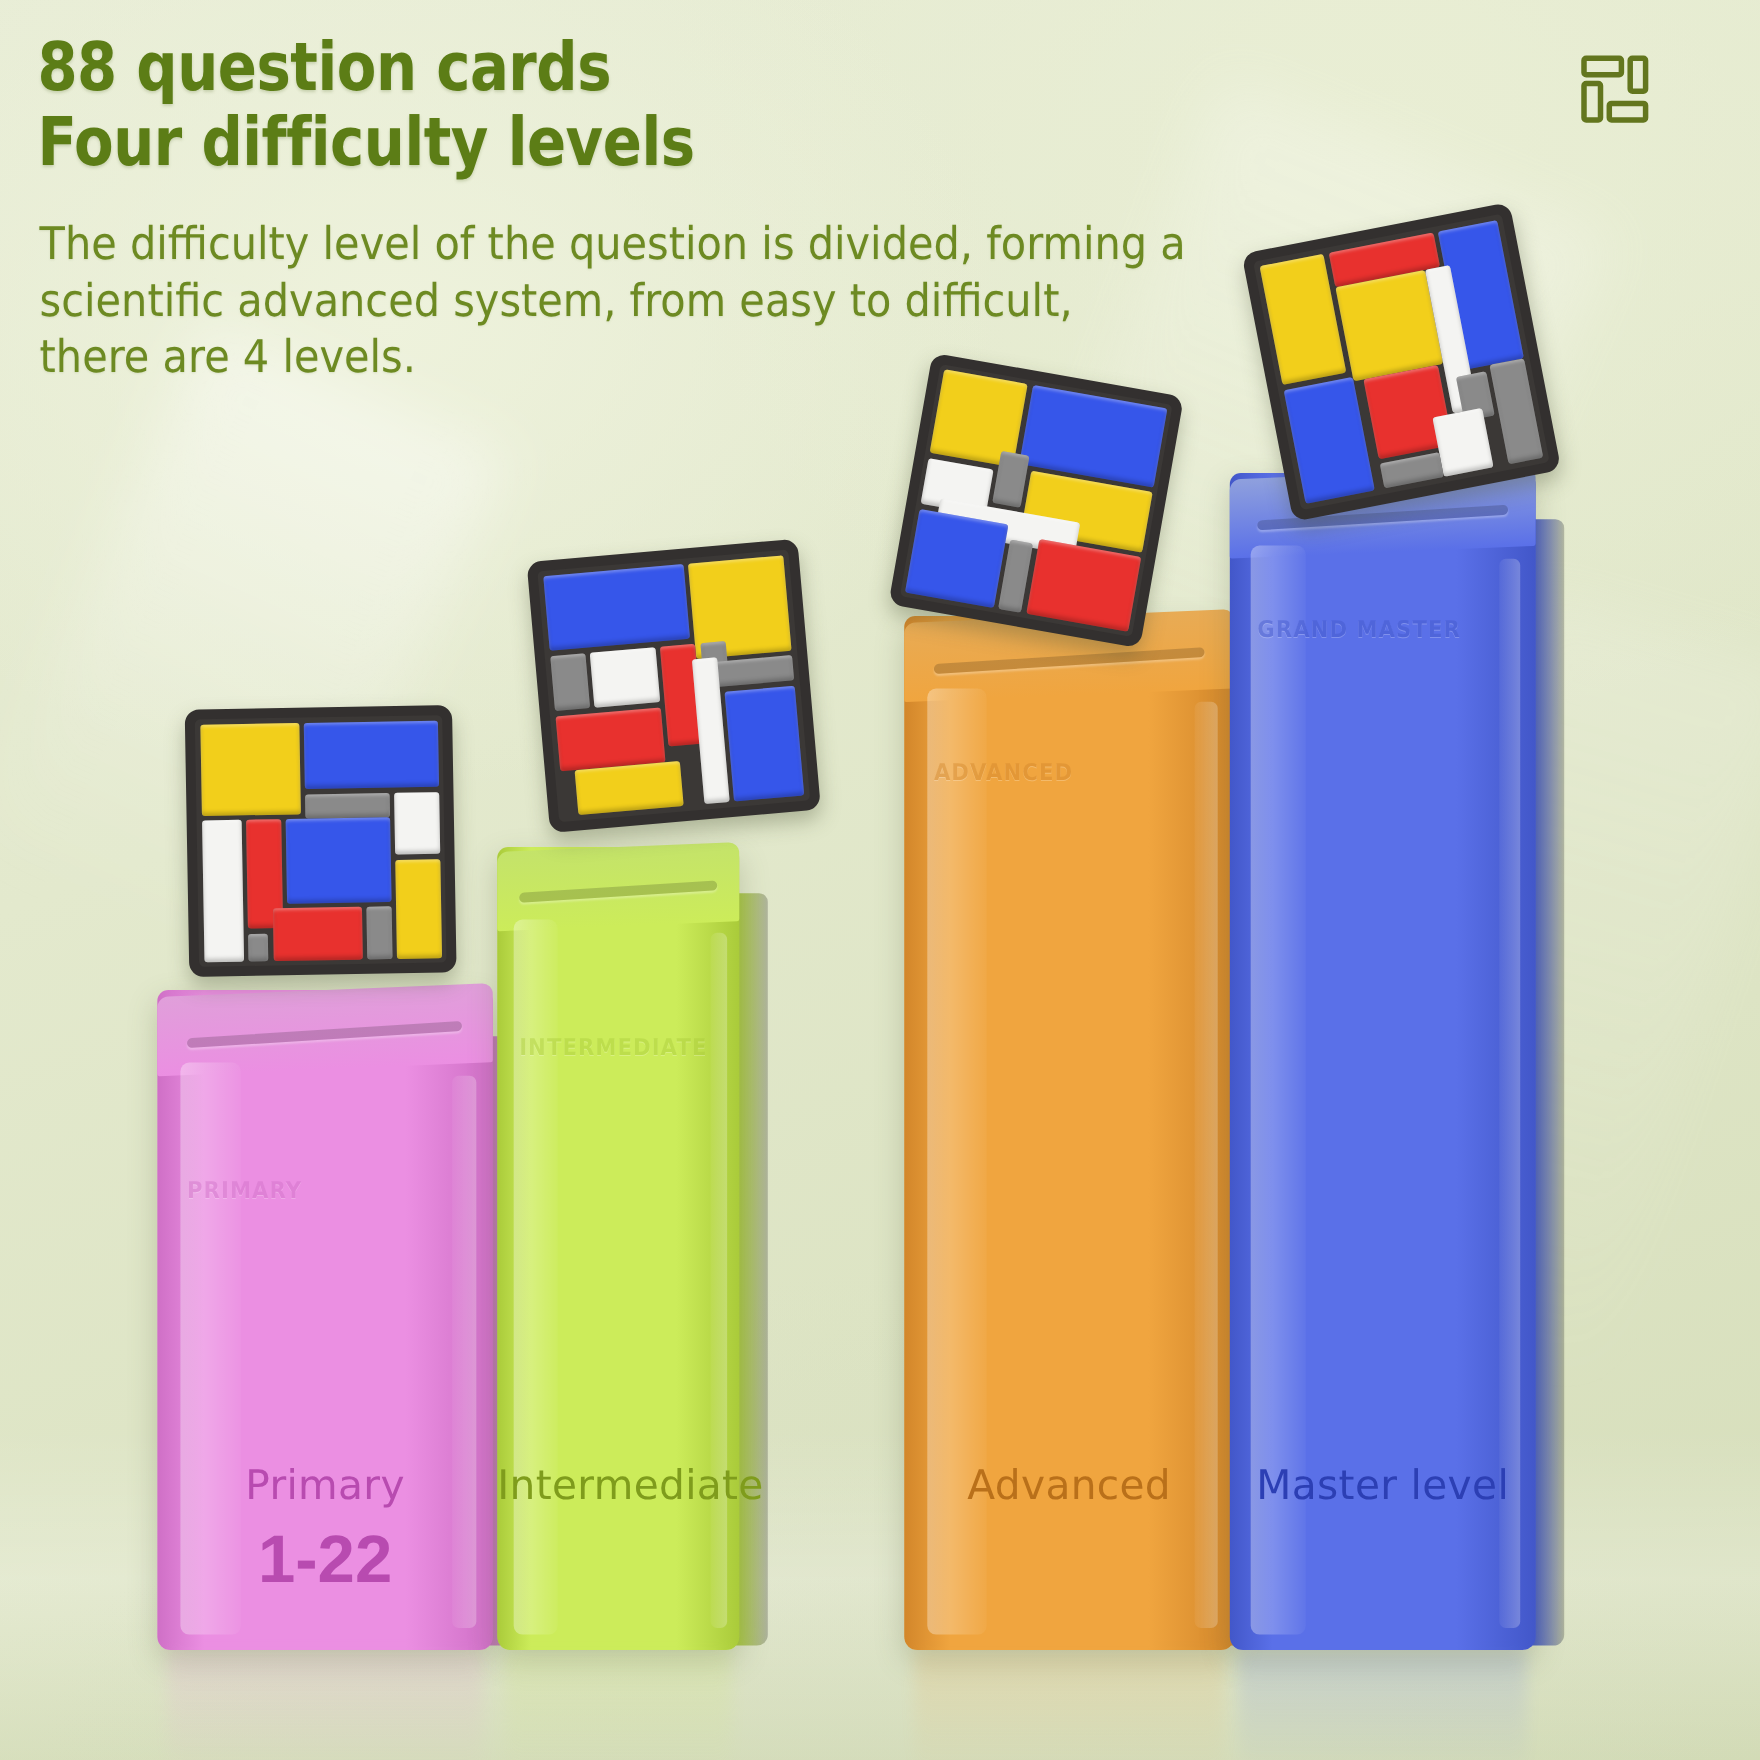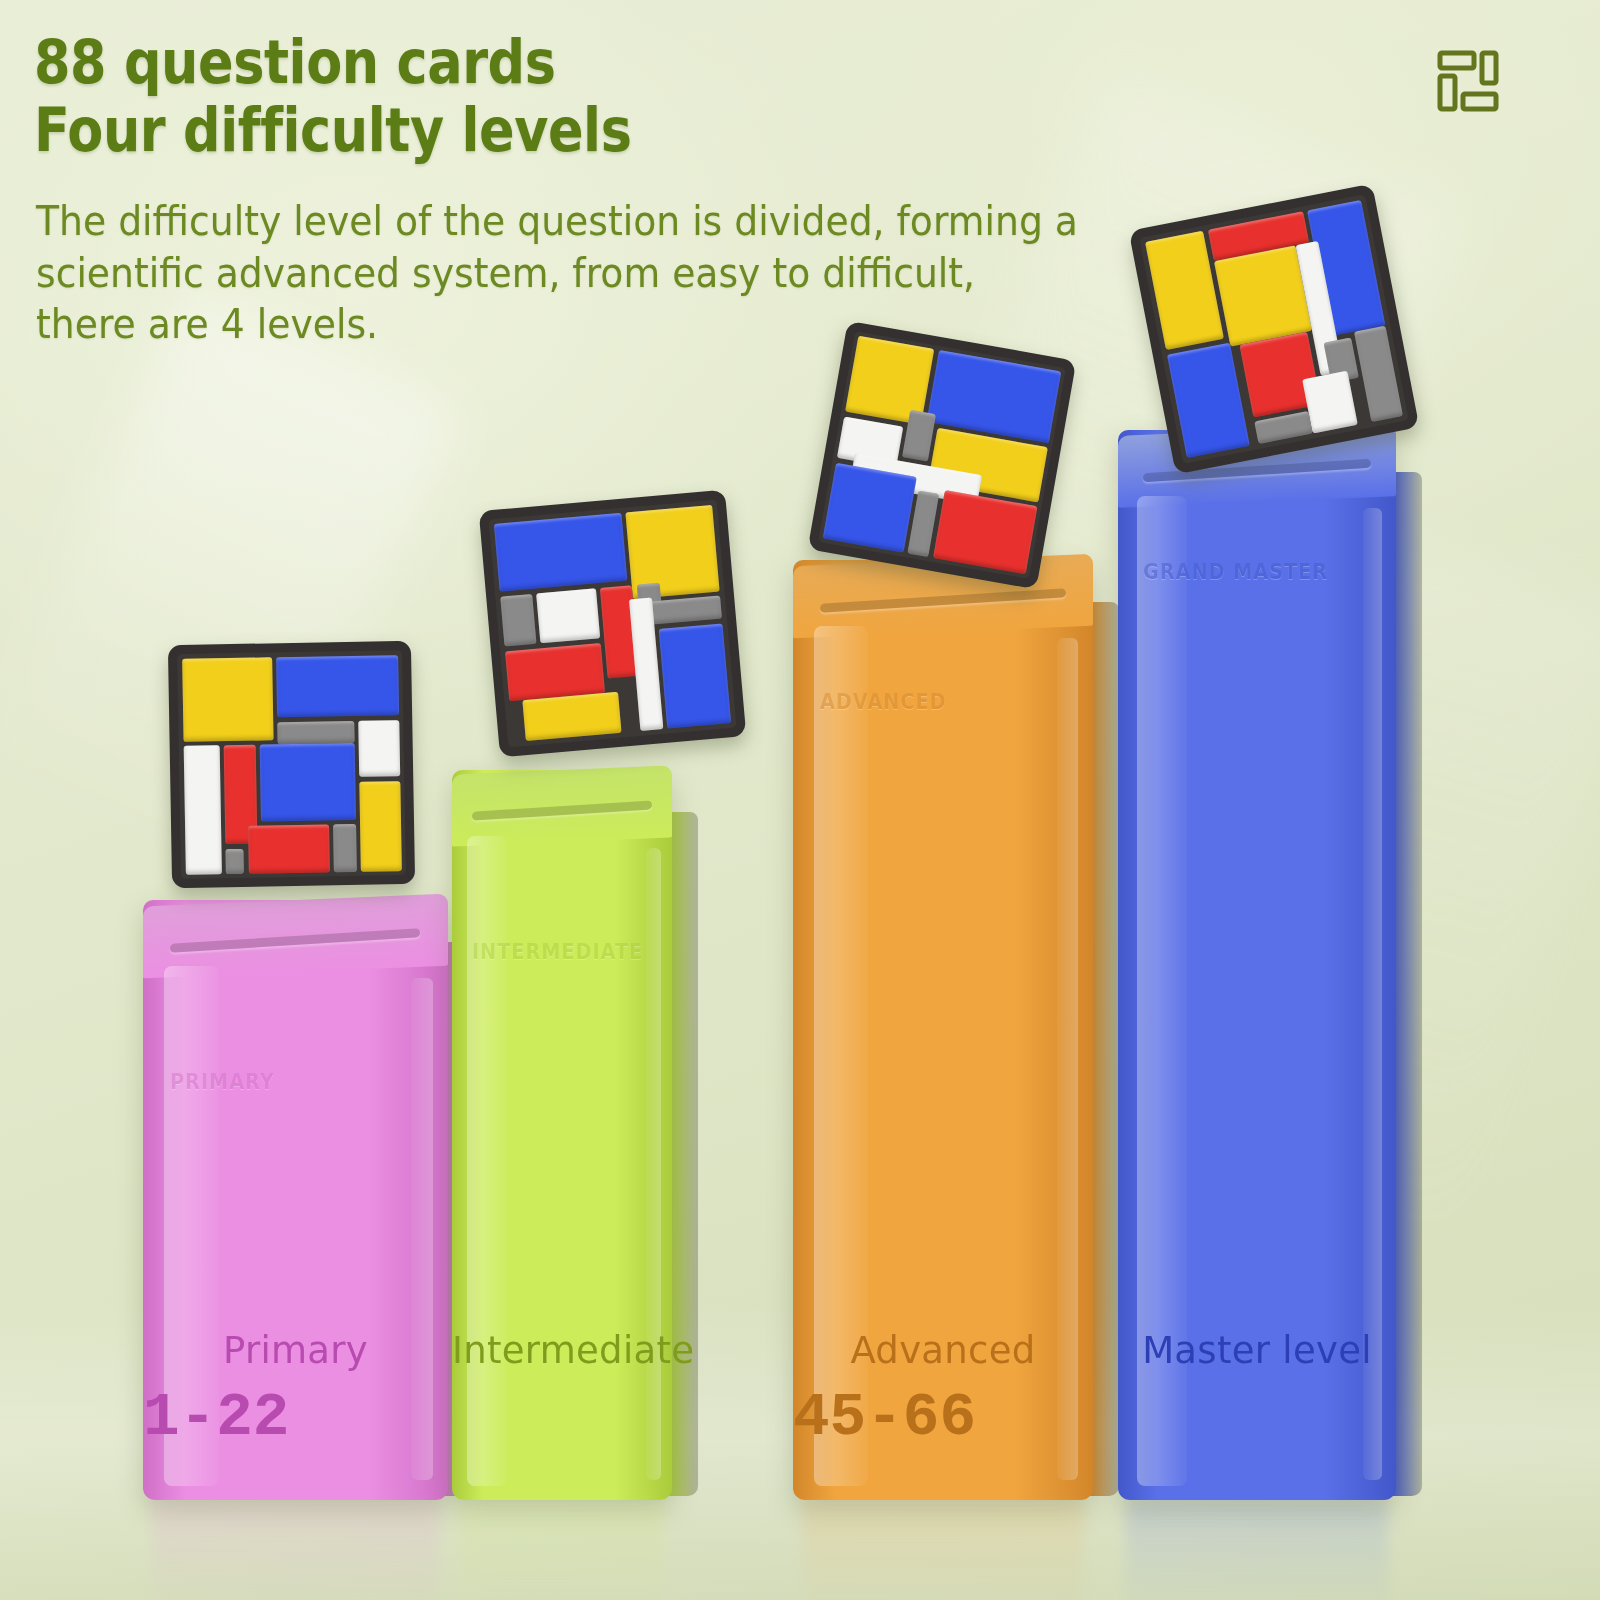--- a/index.html
+++ b/index.html
@@ -160,21 +160,22 @@
     left: 0; right: 0;
     text-align: center;
     font-family: "DejaVu Sans", sans-serif;
     font-weight: 400;
     font-size: 37px;
     letter-spacing: 0.3px;
   }
   .box .lvlrange {
     position: absolute;
     left: 0; right: 0;
-    font-family: Liberation Mono, monospace;
+    text-align: center;
+    font-family: Liberation Sans, sans-serif;
     font-weight: 700;
     font-size: 61px;
     letter-spacing: 0px;
   }
   .box .reflect {
     position: absolute;
     left: 3%;
     top: 100%;
     width: 94%;
     height: 120px;
@@ -254,31 +255,30 @@
         <div class="body" style="height: 730px; background: linear-gradient(90deg, rgb(170, 203, 58) 0%, rgb(204, 236, 90) 14%, rgb(204, 236, 90) 74%, rgb(170, 203, 58) 100%); box-shadow: rgba(90, 100, 60, 0.26) 0px 10px 26px;"></div>
         <div class="top" style="top: 0px; background: linear-gradient(rgb(196, 227, 106), rgb(204, 236, 90)); transform: skewY(-2.4deg);">
           <div class="slot"></div>
         </div>
         <div class="gloss"></div>
         <div class="gloss2"></div>
         <div class="emboss" style="top: 170px; color: rgb(170, 203, 58); text-shadow: rgba(255, 255, 255, 0.55) 0px 1px 0px;">INTERMEDIATE</div>
         <div class="lvlname" style="bottom: 128px; color: rgb(127, 156, 28);">Intermediate</div>
         <div class="reflect" style="background: linear-gradient(rgb(204, 236, 90), rgba(255, 255, 255, 0));"></div>
       </div>
-      <div class="box" style="left: 793px; width: 300px; height: 940px;">
+      <div class="box" style="left: 822px; width: 300px; height: 940px;">
         <div class="side" style="height: 894px; background: linear-gradient(90deg, rgb(210, 134, 42), rgba(0, 0, 0, 0.22));"></div>
         <div class="body" style="height: 940px; background: linear-gradient(90deg, rgb(210, 134, 42) 0%, rgb(240, 165, 63) 14%, rgb(240, 165, 63) 74%, rgb(210, 134, 42) 100%); box-shadow: rgba(90, 100, 60, 0.26) 0px 10px 26px;"></div>
         <div class="top" style="top: 0px; background: linear-gradient(rgb(232, 171, 85), rgb(240, 165, 63)); transform: skewY(-2.4deg);">
           <div class="slot"></div>
         </div>
         <div class="gloss"></div>
         <div class="gloss2"></div>
         <div class="emboss" style="top: 130px; color: rgb(210, 134, 42); text-shadow: rgba(255, 255, 255, 0.55) 0px 1px 0px;">ADVANCED</div>
         <div class="lvlname" style="bottom: 128px; color: rgb(185, 112, 26);">Advanced</div>
-        <div class="lvlrange" style="bottom: 48px; color: rgb(185, 112, 26);">45-66</div>
         <div class="reflect" style="background: linear-gradient(rgb(240, 165, 63), rgba(255, 255, 255, 0));"></div>
       </div>
       <div class="box" style="left: 1118px; width: 278px; height: 1070px;">
         <div class="side" style="height: 1024px; background: linear-gradient(90deg, rgb(66, 87, 201), rgba(0, 0, 0, 0.22));"></div>
         <div class="body" style="height: 1070px; background: linear-gradient(90deg, rgb(66, 87, 201) 0%, rgb(90, 112, 232) 14%, rgb(90, 112, 232) 74%, rgb(66, 87, 201) 100%); box-shadow: rgba(90, 100, 60, 0.26) 0px 10px 26px;"></div>
         <div class="top" style="top: 0px; background: linear-gradient(rgb(143, 160, 221), rgb(90, 112, 232)); transform: skewY(-2.4deg);">
           <div class="slot"></div>
         </div>
         <div class="gloss"></div>
         <div class="gloss2"></div>

